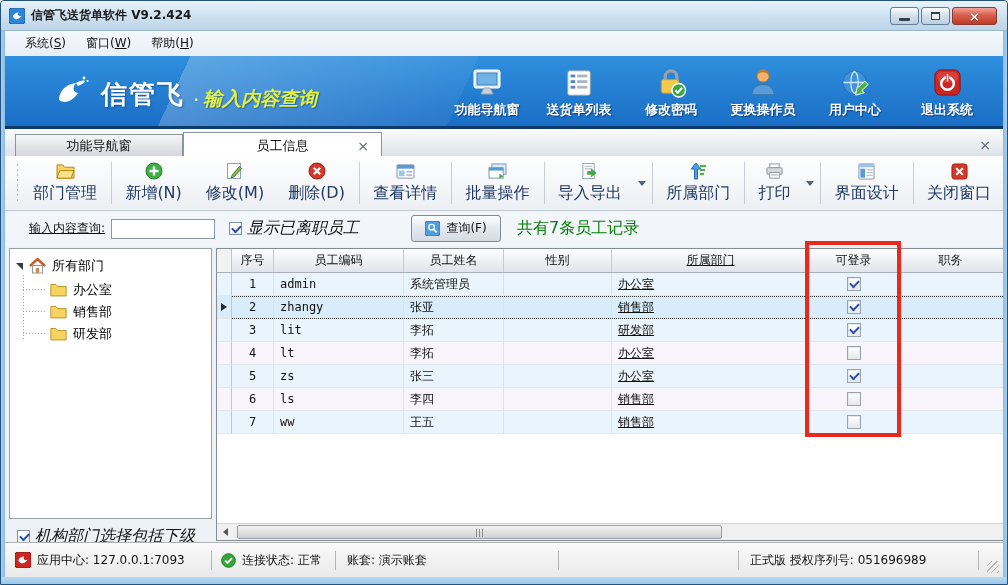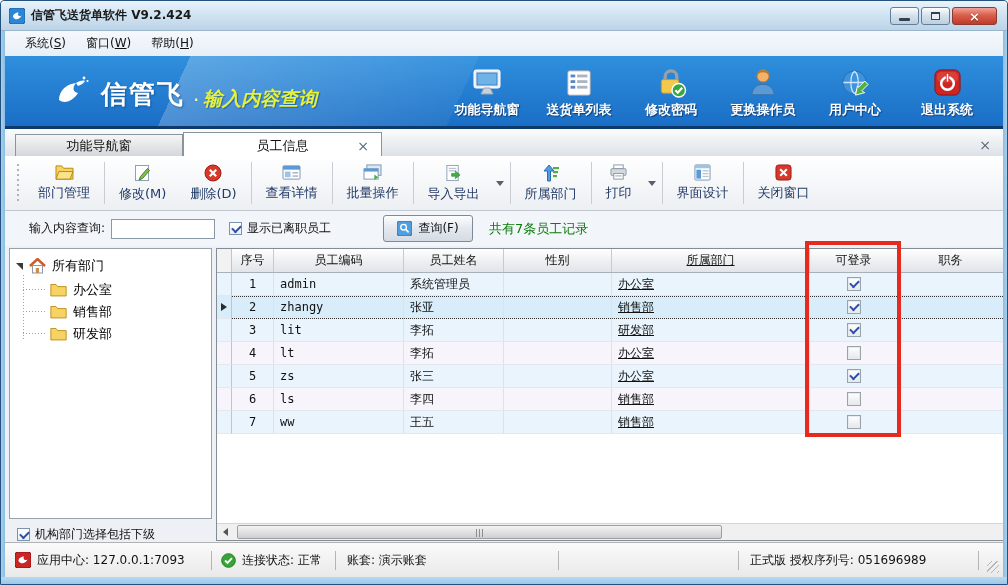--- a/index.html
+++ b/index.html
@@ -45,34 +45,34 @@
   .tab.inactive { left:10px; width:168px; top:5px; height:24px; background:linear-gradient(#f6f6f6,#d2d5d9); border:1px solid #8a949e; }
   .tab.active { left:178px; width:199px; background:#fff; border:1px solid #8a949e; border-bottom:none; }
   .tab .close-x { position:absolute; right:12px; color:#5a6a7a; font-size:14px; line-height:1; cursor:pointer; }
   .strip-x { position:absolute; right:12px; top:8px; color:#5a6a7a; font-size:14px; cursor:pointer; }
 
   
   .toolbar { position:absolute; left:4px; right:4px; top:155px; height:55px; background:linear-gradient(#ffffff,#eceff3); border-bottom:1px solid #c2c8cf; display:flex; align-items:stretch; padding-left:6px; }
   .grip { width:7px; margin:8px 4px; background:repeating-linear-gradient(#aab4bd 0 2px, transparent 2px 5px); background-size:2px 100%; background-repeat:repeat-y; background-position:2px 0; }
   .tb-btn { display:flex; flex-direction:column; align-items:center; justify-content:center; padding:4px 12px; cursor:pointer; gap:3px; }
   .tb-btn svg { display:block; }
-  .tb-btn .lbl { font-size:13px; color:#223a66; white-space:nowrap; }
+  .tb-btn .lbl { font-size:16px; color:#223a66; white-space:nowrap; }
   .tb-sep { width:1px; background:#c8cdd4; margin:6px 2px; }
   .dd-arrow { width:0; height:0; border-left:4px solid transparent; border-right:4px solid transparent; border-top:5px solid #55616e; align-self:center; margin:0 4px; cursor:pointer; }
 
   
   .searchrow { position:absolute; left:4px; right:4px; top:210px; height:35px; background:#f2f5f9; display:flex; align-items:center; }
-  .searchrow .q-label { font-size:12px; color:#111; margin-left:24px; }
+  .searchrow .q-label { font-size:12px; color:#111; margin-left:24px;text-decoration:underline; }
   .q-input { width:104px; height:20px; border:1px solid #8a99a8; background:#fff; margin-left:6px; font-size:12px; padding:0 4px; }
   .cb { width:13px; height:13px; border:1px solid #7d93a9; background:linear-gradient(#fff,#e9edf2); display:inline-block; position:relative; flex:none; }
   .cb.checked::after { content:""; position:absolute; left:2px; top:2px; width:7px; height:4px; border-left:2px solid #2b4ea8; border-bottom:2px solid #2b4ea8; transform:rotate(-45deg); }
   .searchrow .cb { margin-left:14px; }
-  .cb-label { font-size:12px; color:#111; margin-left:5px; }
+  .cb-label { font-size:16px; color:#111; margin-left:5px;font-style:italic; }
   .query-btn { margin-left:52px; width:90px; height:27px; border:1px solid #7d8b99; border-radius:3px; background:linear-gradient(#fcfdfe,#e3e8ee 50%,#d4dbe3); display:flex; align-items:center; justify-content:center; gap:6px; font-size:12px; color:#111; cursor:pointer; }
-  .result-text { font-size:13px; color:#0a7d0a; margin-left:16px;text-align:right; }
+  .result-text { font-size:16px; color:#0a7d0a; margin-left:16px;text-align:right; }
 
   
   .main { position:absolute; left:4px; right:4px; top:245px; bottom:42px; background:#edf0f4; }
 
   
   .treepanel { position:absolute; left:4px; top:2px; width:203px; height:271px; background:#fff; border:1px solid #98a2ac; overflow:hidden; }
   .tree-root { position:absolute; left:6px; top:8px; display:flex; align-items:center; gap:6px; font-size:13px; cursor:pointer; }
   .tri-expanded { width:0; height:0; border-top:7px solid #3a3a3a; border-left:7px solid transparent; }
   .tree-child { position:absolute; left:40px; display:flex; align-items:center; gap:6px; font-size:13px; cursor:pointer; }
   .guide-v { position:absolute; left:13px; top:26px; width:1px; height:66px; background:repeating-linear-gradient(#9aa4ae 0 1px, transparent 1px 3px); }
@@ -237,20 +237,27 @@
     <div class="tb-btn">
       <svg width="19" height="17" viewBox="0 0 20 18">
           <path d="M1 4.5V2h6l2 2.5h10V16H1z" fill="#f7d364" stroke="#b8860b"></path>
           <path d="M1 16l3-8h15l-3 8z" fill="#fbe28c" stroke="#b8860b"></path>
         </svg>
       <span class="lbl">部门管理</span>
     </div>
     <div class="tb-sep"></div>
     <div class="tb-btn">
       <svg width="18" height="18" viewBox="0 0 18 18">
+          <circle cx="9" cy="9" r="8" fill="#3fae44" stroke="#2a7d2e"></circle>
+          <path d="M9 4.5v9M4.5 9h9" stroke="#fff" stroke-width="2.4"></path>
+        </svg>
+      <span class="lbl">新增(N)</span>
+    </div>
+    <div class="tb-btn">
+      <svg width="18" height="18" viewBox="0 0 18 18">
           <rect x="1.5" y="1.5" width="13" height="15" fill="#fff" stroke="#8ea2b6"></rect>
           <path d="M15.5 3.5l-7 8-1.5 3.5 3.5-1.5 7-8z" fill="#7ec04a" stroke="#4d7d2a" transform="translate(-2 1)"></path>
         </svg>
       <span class="lbl">修改(M)</span>
     </div>
     <div class="tb-btn">
       <svg width="18" height="18" viewBox="0 0 18 18">
           <circle cx="9" cy="9" r="8" fill="#d8372a" stroke="#9c1f14"></circle>
           <path d="M5.8 5.8l6.4 6.4M12.2 5.8l-6.4 6.4" stroke="#fff" stroke-width="2.2"></path>
         </svg>

